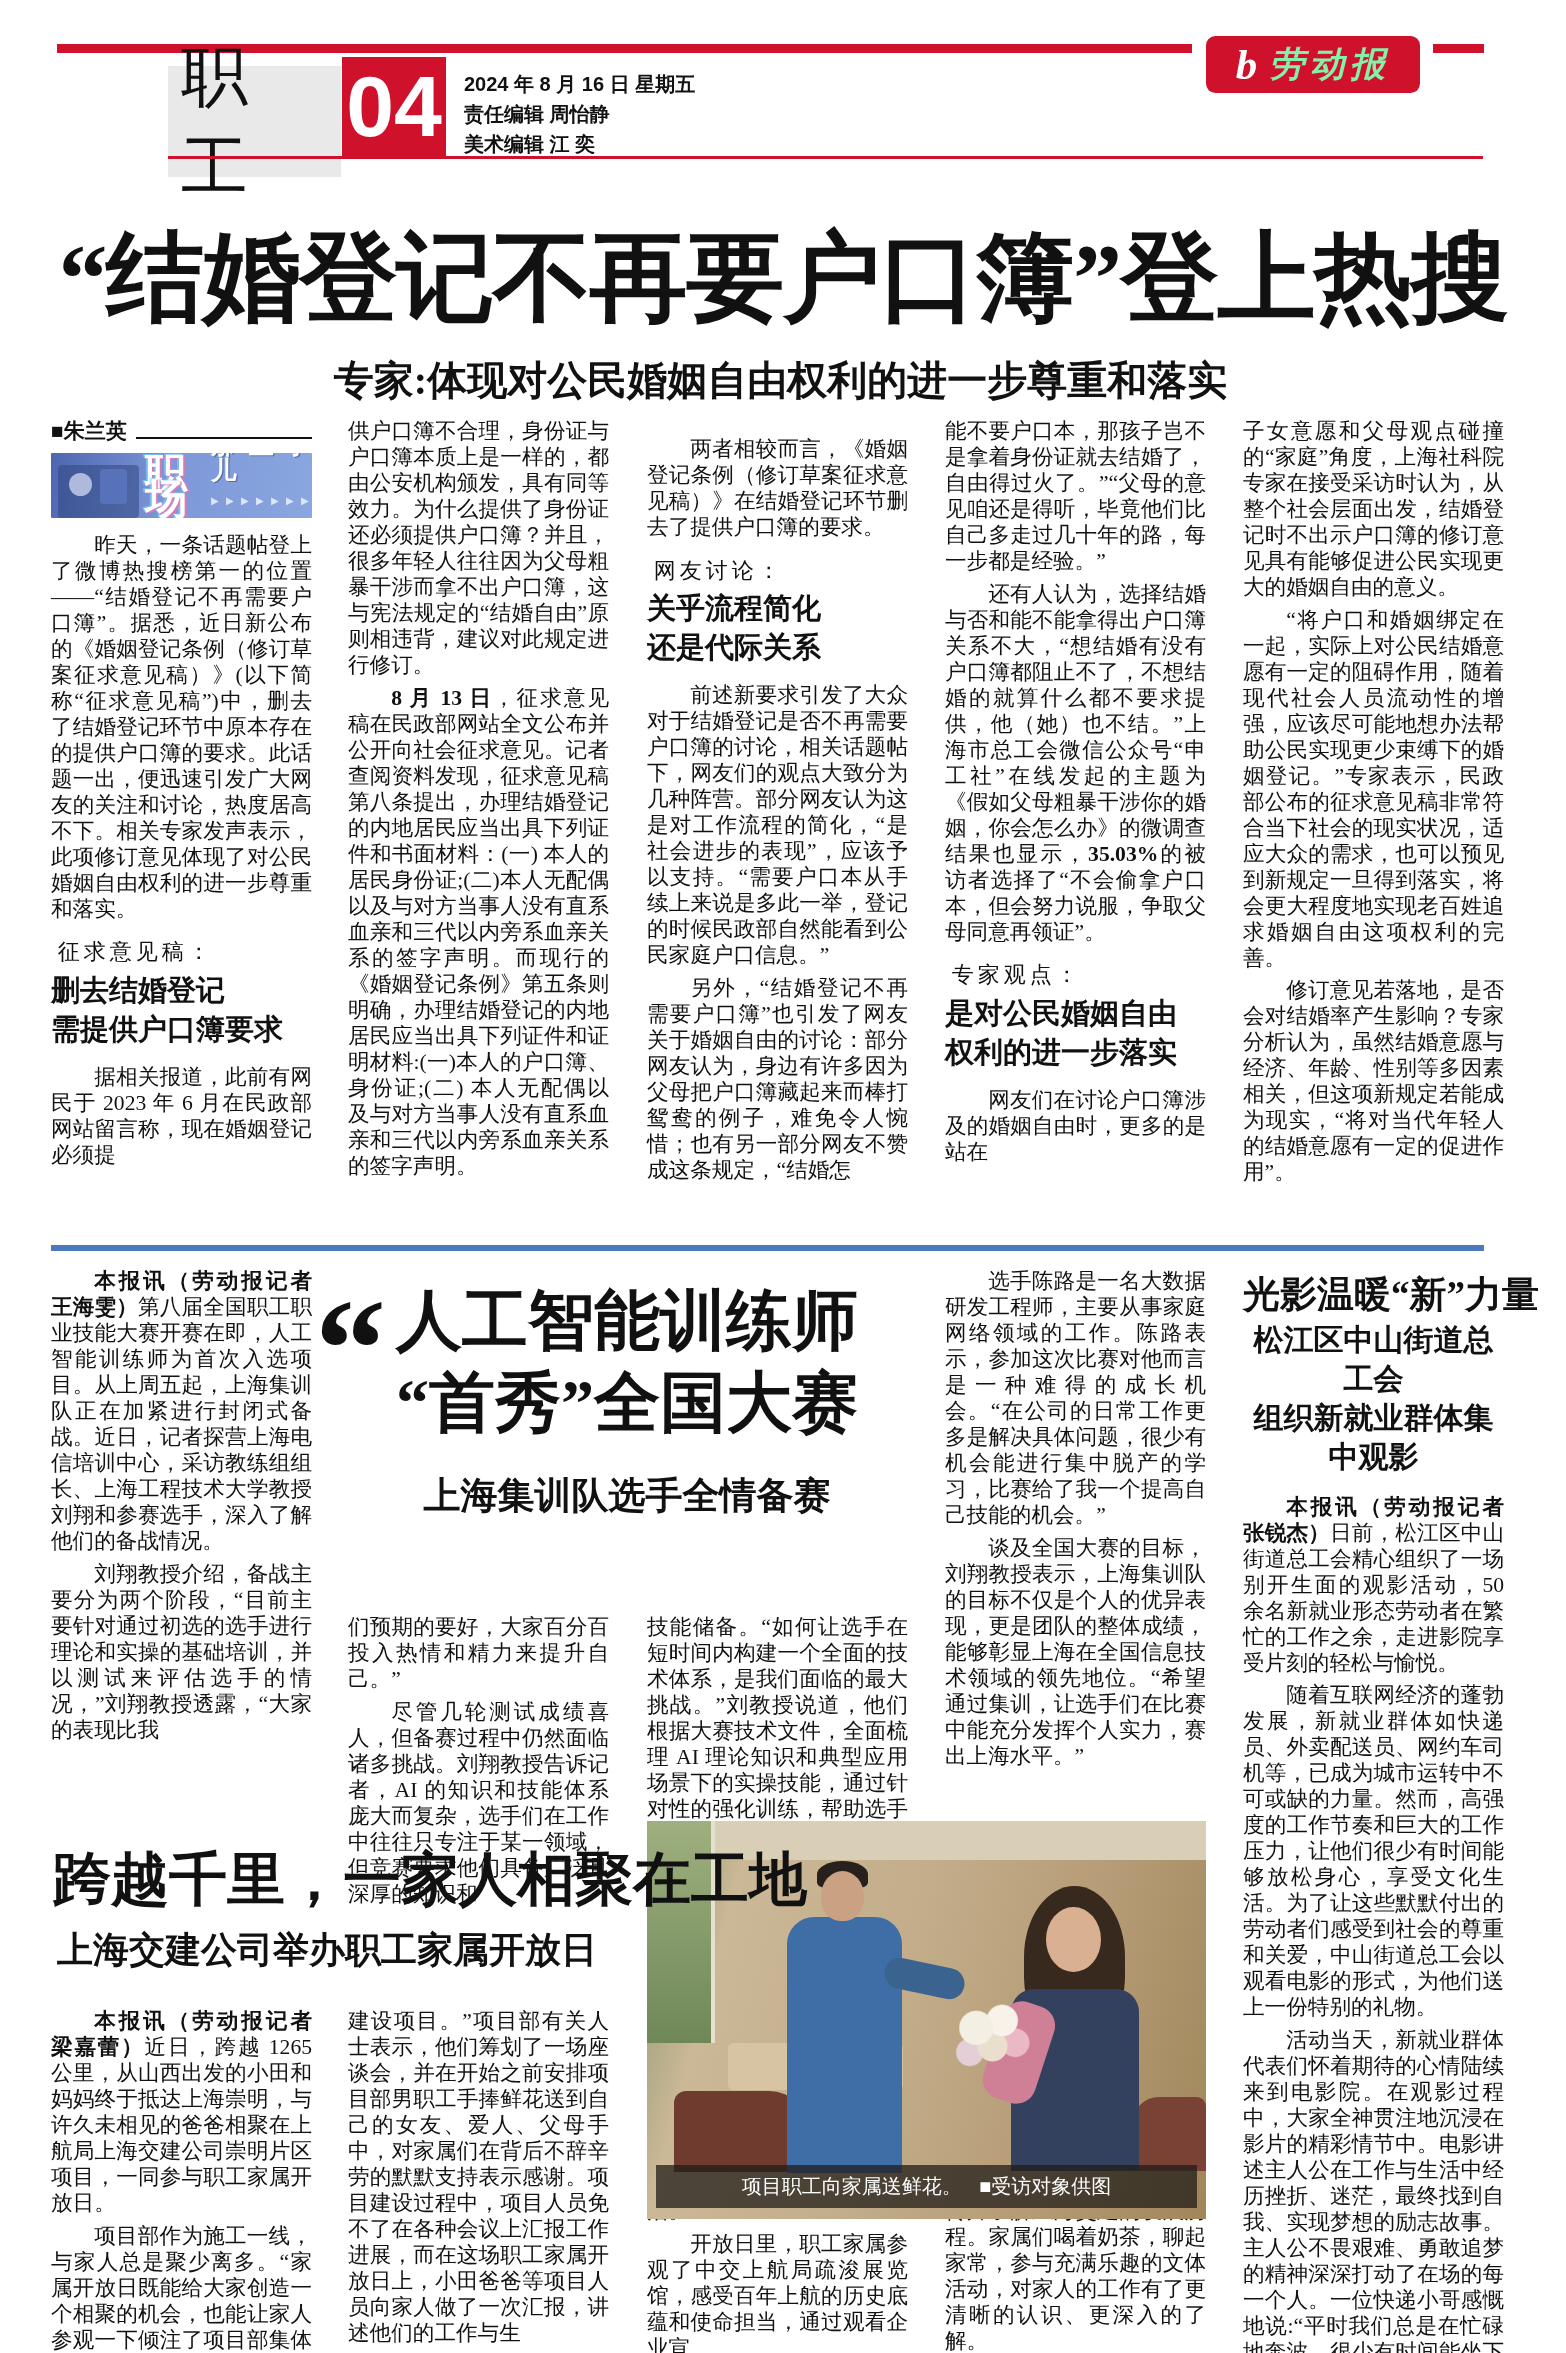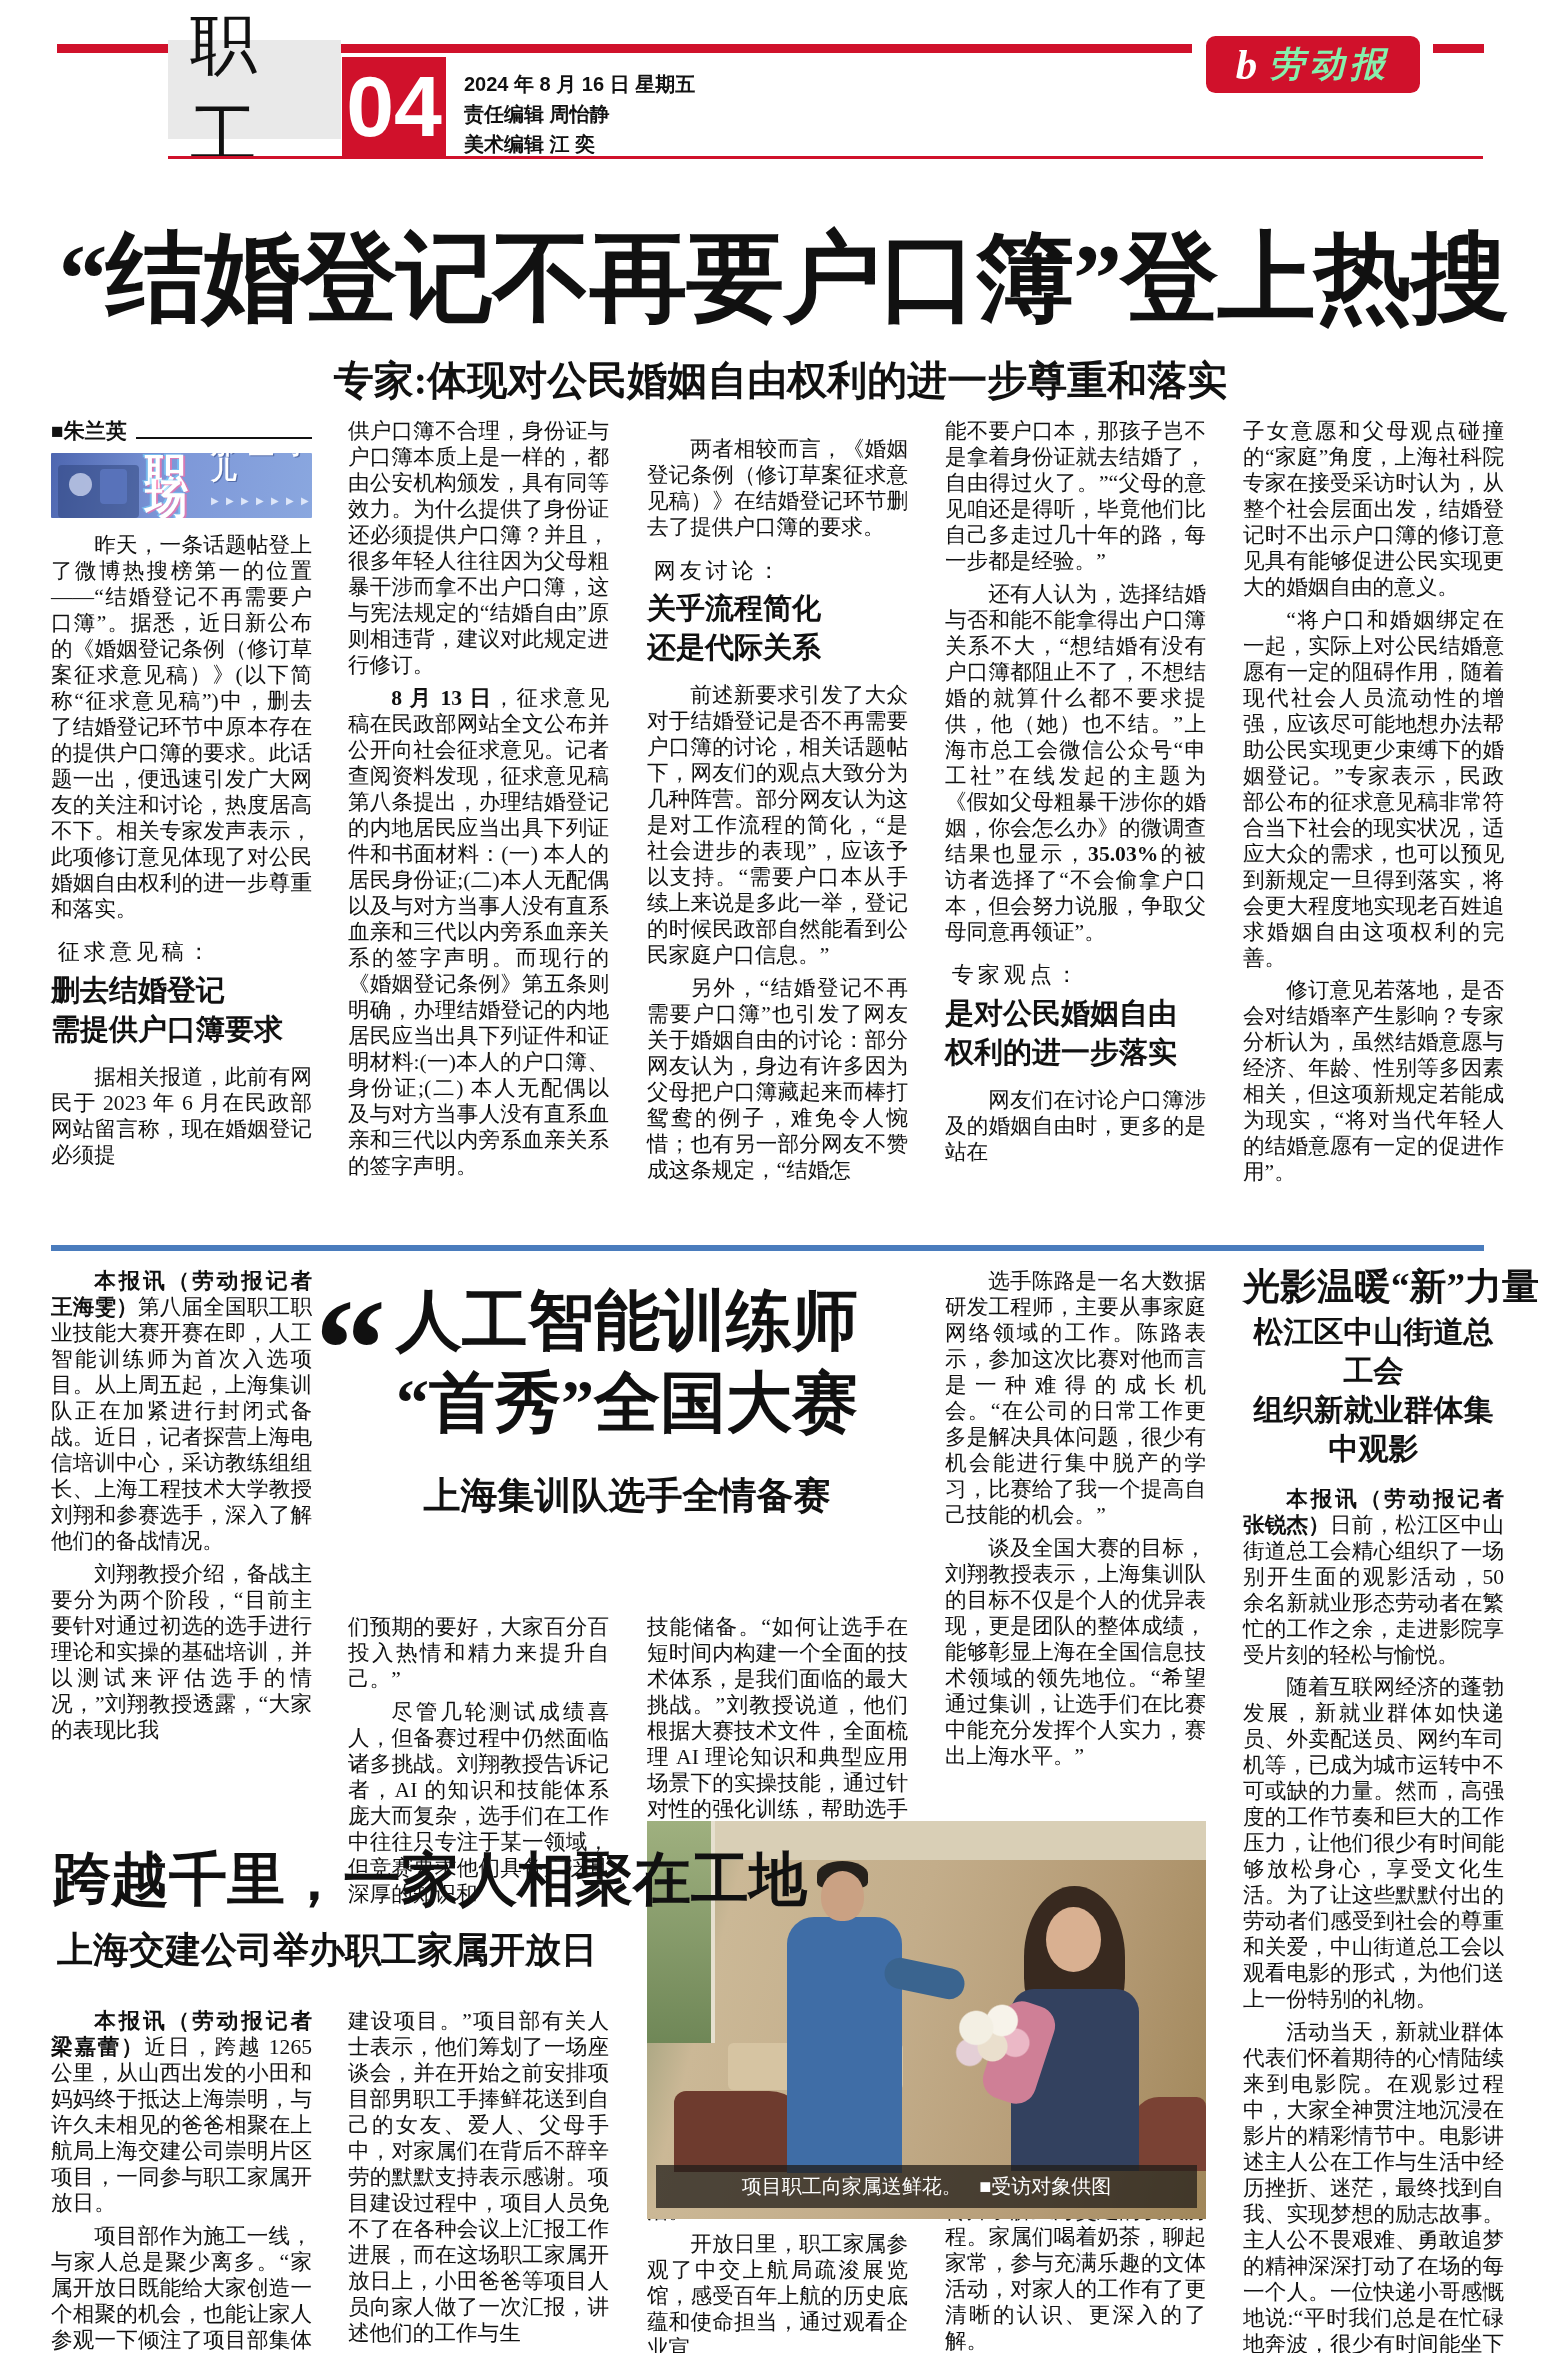--- a/index.html
+++ b/index.html
@@ -6,23 +6,23 @@
   .page{position:relative;width:1567px;height:2354px;background:#ffffff;overflow:hidden;
         font-family:"Liberation Serif","DejaVu Serif",serif;color:#111;}
   
   .redline{position:absolute;background:#d0112b;}
   .logo{position:absolute;left:1206px;top:36px;width:214px;height:57px;background:#d0112b;
         border-radius:9.4px;display:flex;align-items:center;justify-content:center;gap:12px;}
   .logo-b{color:#fff;font-weight:bold;font-style:italic;font-size:43px;line-height:1;
           font-family:"Liberation Serif",serif;}
   .logo-text{color:#86efac;font-weight:bold;font-style:italic;font-size:35px;letter-spacing:5.4px;
           font-family:"Liberation Serif",serif;}
-  .box-section{position:absolute;left:168px;top:40px;width:173px;height:99px;background:#e9e9e9;
+  .box-section{position:absolute;left:168px;top:66px;width:173px;height:111px;background:#e9e9e9;
         display:flex;align-items:center;justify-content:center;font-size:67px;letter-spacing:17.5px;
-        padding-left:22px;box-sizing:border-box;font-weight:500;}
+        padding-left:13px;box-sizing:border-box;font-weight:500;}
   .box-number{position:absolute;left:342px;top:57px;width:104px;height:99px;background:#d0112b;
         color:#fff;display:flex;align-items:center;justify-content:center;font-size:86px;font-weight:bold;
         font-family:"Liberation Sans","DejaVu Sans",sans-serif;}
   .masthead-meta{position:absolute;left:464px;top:69px;width:310px;font-size:20px;line-height:30px;
         font-weight:bold;font-family:"Liberation Sans","DejaVu Sans",sans-serif;}
   .redline-bottom{position:absolute;left:168px;top:156px;width:1315px;height:3.4px;background:#d0112b;}
   
   .lead-headline{position:absolute;left:40px;top:213px;width:1486px;text-align:center;
         font-size:98px;font-weight:bold;letter-spacing:-1.3px;white-space:nowrap;}
   .lead-subhead{position:absolute;left:51px;top:353px;width:1459px;text-align:center;
@@ -50,21 +50,21 @@
         text-shadow:1.3px 1.3px 0 rgba(40,60,120,.5);}
   .banner-arrows{color:#e7eefc;font-size:10px;letter-spacing:3.4px;margin-top:4px;opacity:.9;}
   
   .blue-divider{position:absolute;left:51px;top:1245px;width:1433px;height:6px;background:#4a7cbd;}
   .ai-head-block{position:absolute;left:348px;top:1280px;width:558px;text-align:center;}
   .ai-headline{font-size:66px;line-height:82px;font-weight:bold;}
   .ai-subhead{font-size:37px;font-weight:bold;margin-top:27px;}
   .ai-deco{position:absolute;left:315px;top:1278px;font-size:142px;font-weight:bold;line-height:1;
         font-family:"Liberation Serif",serif;}
   
-  .film-headline{text-align:center;font-size:37px;font-weight:bold;margin-bottom:12px;white-space:nowrap;}
+  .film-headline{text-align:center;font-size:37px;font-weight:bold;margin-bottom:12px;white-space:nowrap;margin-top:8px;}
   .film-subhead{text-align:center;font-size:30px;line-height:39px;font-weight:bold;margin-bottom:17.5px;}
   
   .family-headline{position:absolute;left:53px;top:1841px;width:1051px;font-size:58px;font-weight:bold;
         z-index:3;white-space:nowrap;}
   .family-subhead{position:absolute;left:57px;top:1926px;width:606px;font-size:36px;font-weight:bold;z-index:3;}
   
   .photo{position:absolute;left:647px;top:1821px;width:559px;height:398px;overflow:hidden;z-index:1;
         background:linear-gradient(105deg,#87946f 0%,#cbb896 16%,#c3ad8a 45%,#b49a74 75%,#a08659 100%);}
   .ph-ceiling{position:absolute;left:0;top:0;width:100%;height:39px;background:#d9cfb6;}
   .ph-window{position:absolute;left:0;top:0;width:64px;height:222px;

